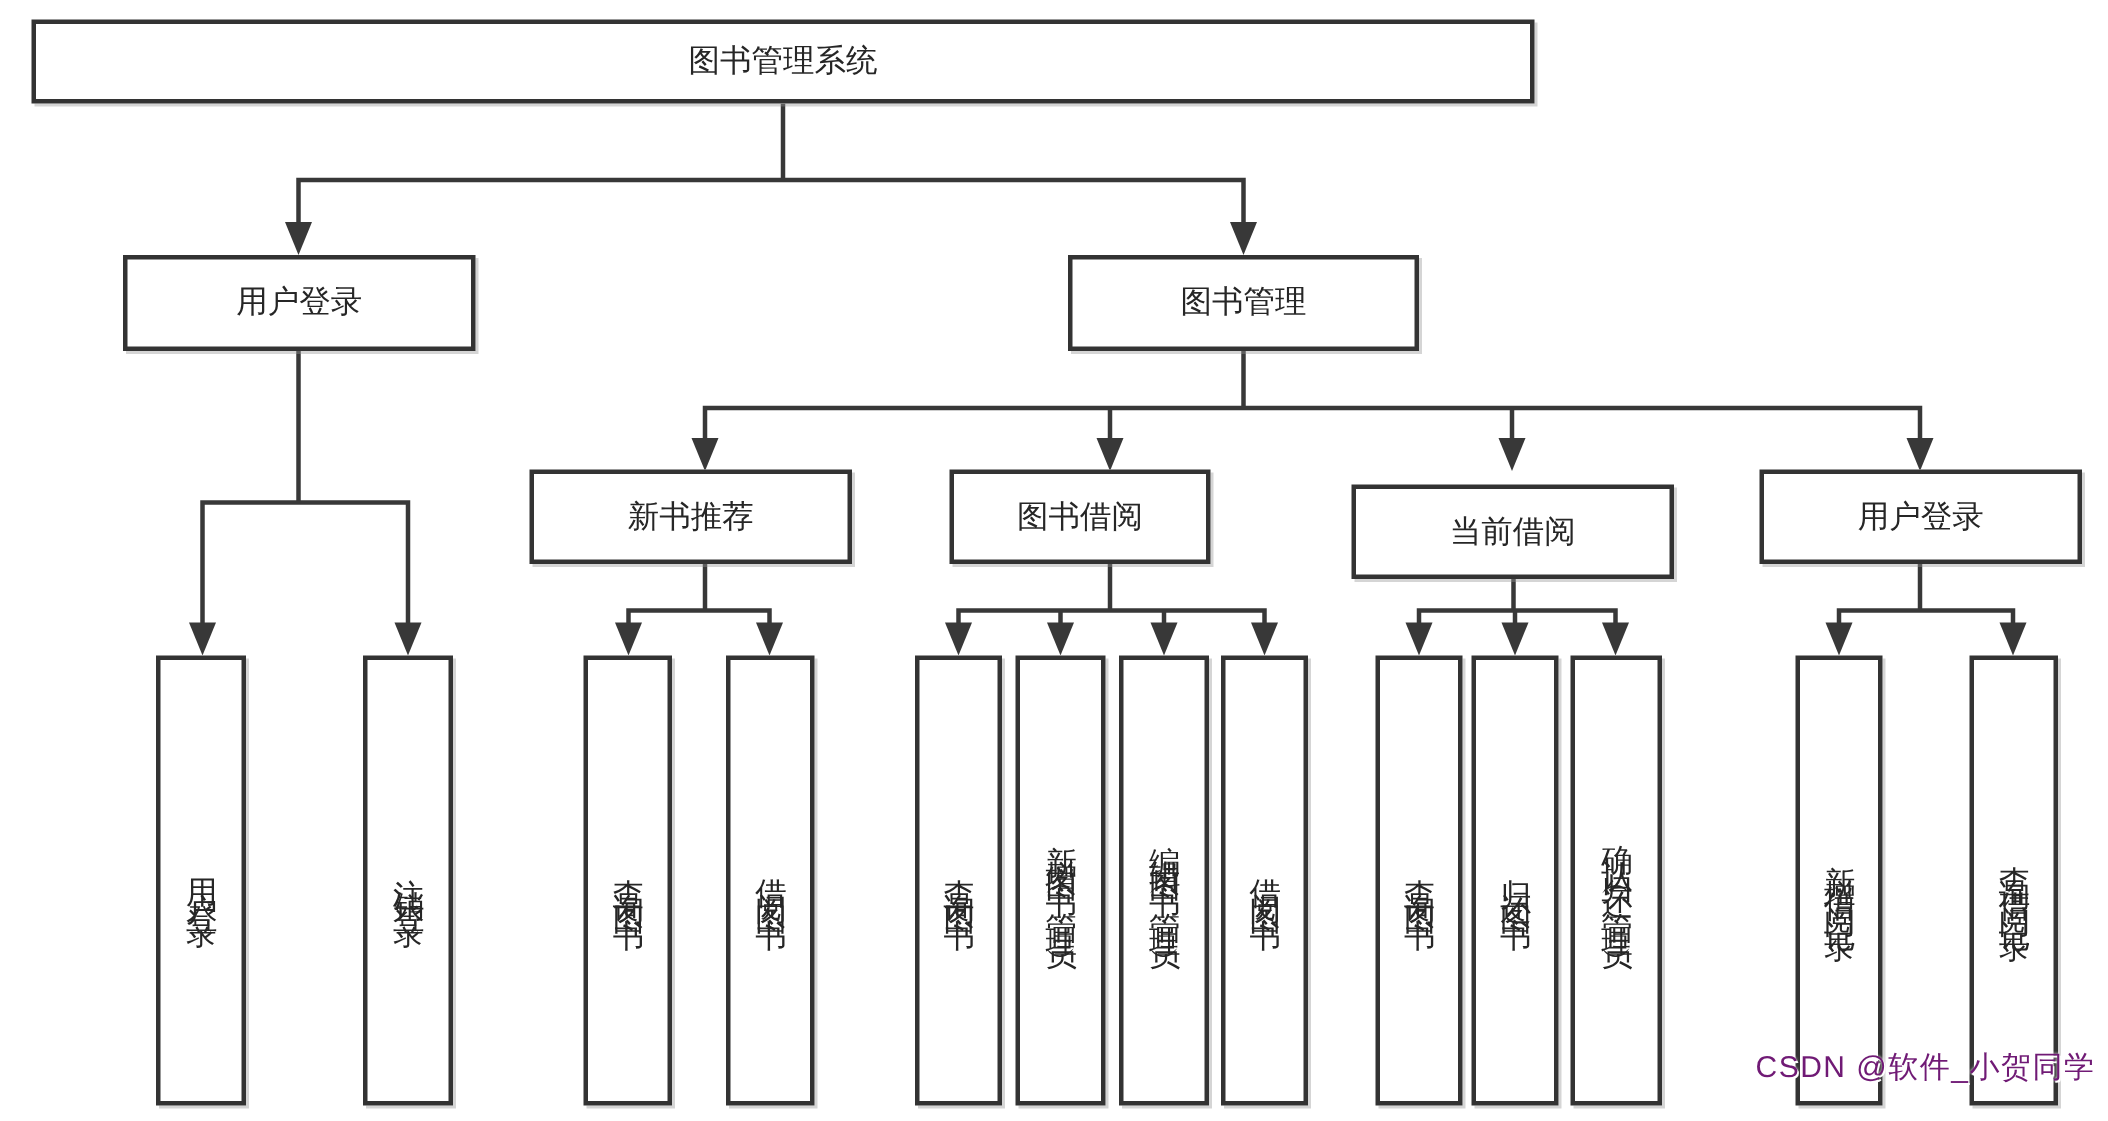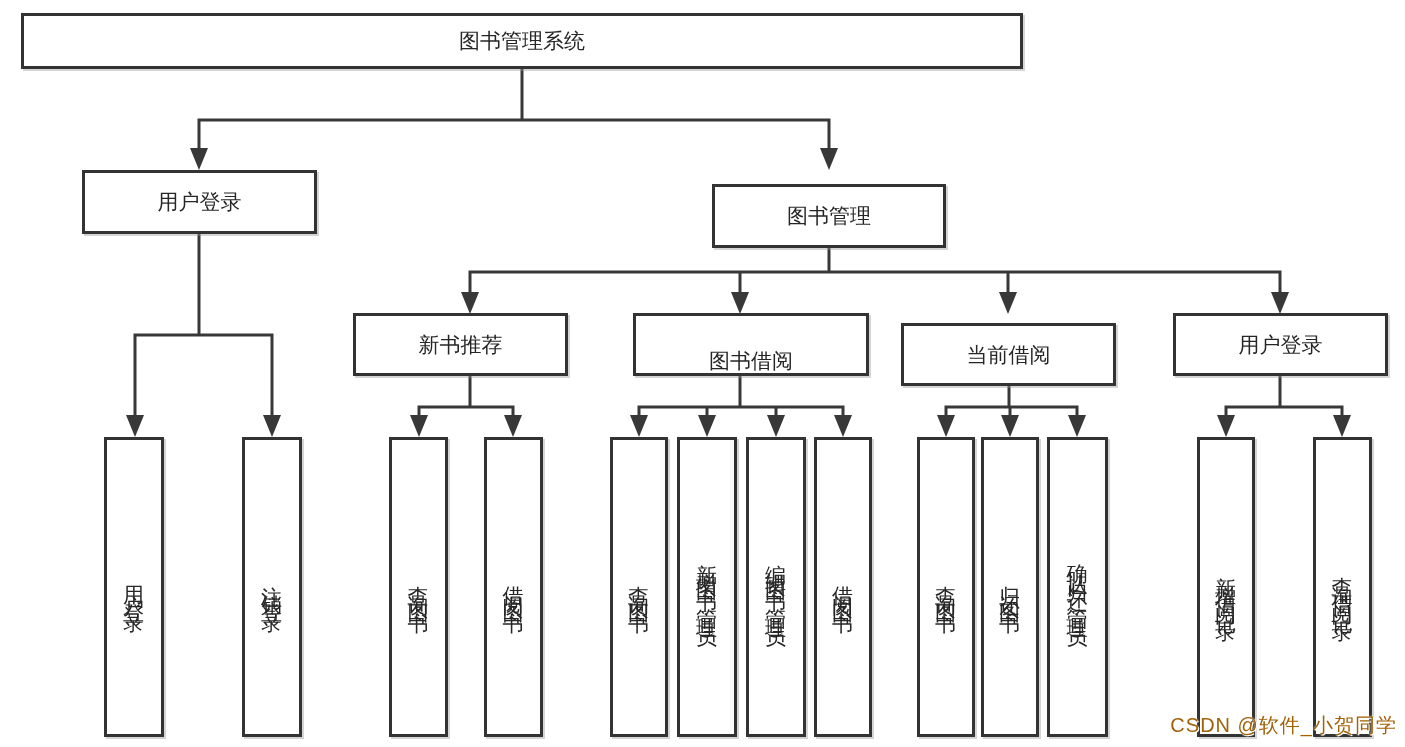--- a/index.html
+++ b/index.html
@@ -42,24 +42,24 @@
   .leaf .label {
     writing-mode: vertical-rl;
     text-orientation: mixed;
     letter-spacing: 9px;
     line-height: 1;
     white-space: nowrap;
   }
   .watermark {
     position: absolute;
     right: 8px;
-    bottom: 8px;
+    bottom: 22px;
     font-size: 20px;
     letter-spacing: 1px;
-    color: #a16207;
+    color: #701a75;
     text-shadow: 0 0 2px #ffffff, 1px 1px 0 #ffffff;
     z-index: 5;
   }
 </style>
 </head>
 <body>
 
 <div class="canvas">
 
   <svg class="connectors" viewBox="0 0 1405 747" xmlns="http://www.w3.org/2000/svg">
@@ -124,28 +124,28 @@
     </g>
   </svg>
 
   <div class="node" style="left:21px; top:13px; width:1002px; height:56px;">
     <span class="label">图书管理系统</span>
   </div>
 
   <div class="node" style="left:82px; top:170px; width:235px; height:64px;">
     <span class="label">用户登录</span>
   </div>
-  <div class="node" style="left:712px; top:184px; width:234px; height:64px;">
+  <div class="node" style="left:712px; top:170px; width:234px; height:64px;">
     <span class="label">图书管理</span>
   </div>
 
   <div class="node" style="left:353px; top:313px; width:215px; height:63px;text-align:center;">
     <span class="label">新书推荐</span>
   </div>
-  <div class="node" style="left:633px; top:313px; width:236px; height:63px;align-items:flex-end;">
+  <div class="node" style="left:633px; top:313px; width:174px; height:63px;">
     <span class="label">图书借阅</span>
   </div>
   <div class="node" style="left:901px; top:313px; width:215px; height:63px;margin-top:10px;">
     <span class="label">当前借阅</span>
   </div>
   <div class="node" style="left:1173px; top:313px; width:215px; height:63px;">
     <span class="label">用户登录</span>
   </div>
 
   <div class="node leaf" style="left:104px; top:437px; width:60px; height:300px;">

